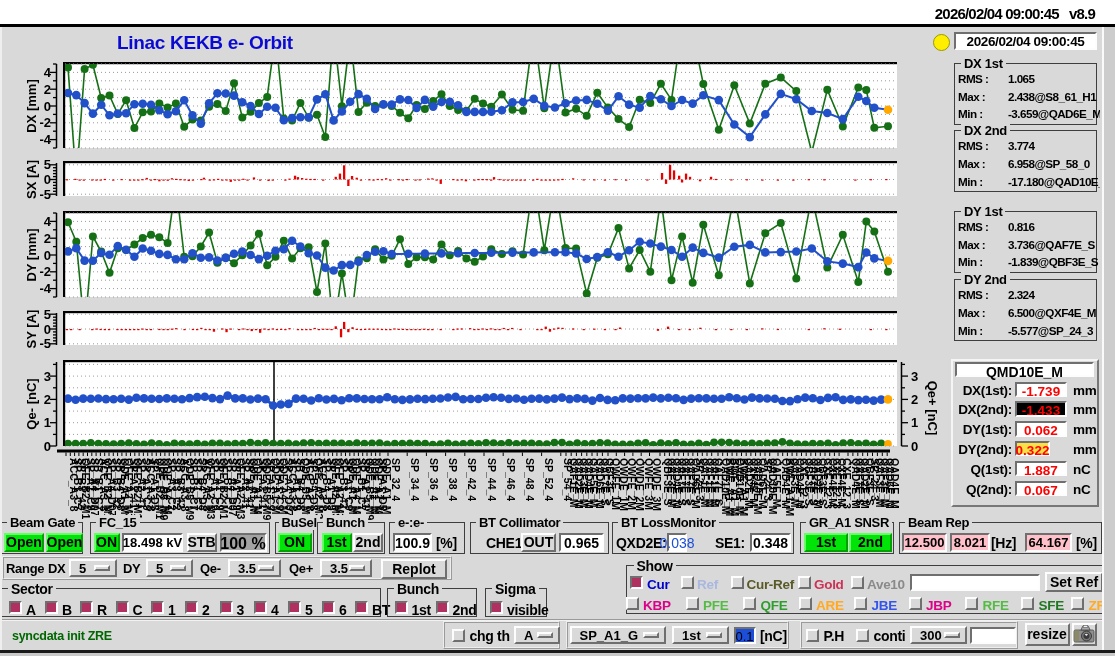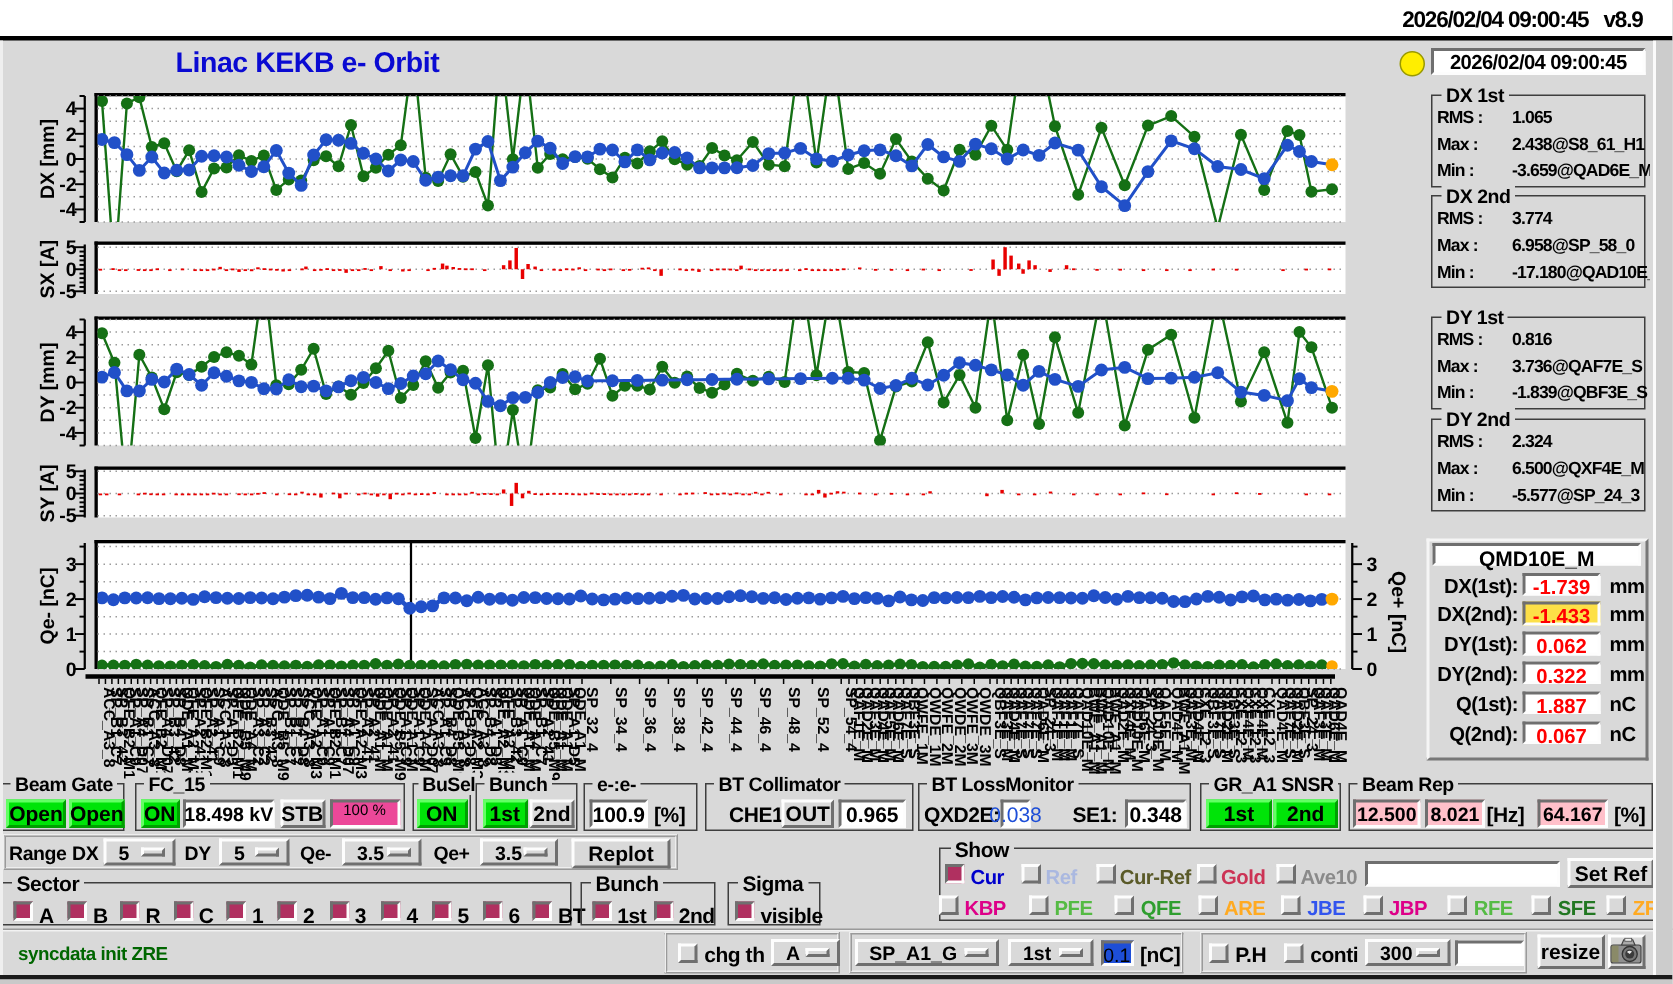--- a/index.html
+++ b/index.html
@@ -1343,44 +1343,44 @@
 <div class="srow" style="left:958px;top:323.5px">
     <span class="sl">Min :</span>
     <span class="sv">-5.577@SP_24_3</span>
   </div>
 <div style="left:951px;top:359px;width:148px;height:148px;position:absolute;border:2px solid;border-color:#f5f5f5 #777 #777 #f5f5f5;background:#d9d9d9"></div>
 <div class="sk" style="left:955px;top:361.5px;width:139px;height:15.5px;;font-size:14px;color:#000;font-weight:bold;background:#fff">QMD10E_M</div>
 <div class="lb" style="left:955px;top:382.5px;width:57px;text-align:right;font-size:13.5px;font-weight:bold">DX(1st):</div>
 <div class="sk" style="left:1015px;top:381.5px;width:52px;height:15.5px;;font-size:13.5px;color:#f00;font-weight:bold;background:#fff">-1.739</div>
 <div class="lb" style="left:1073px;top:382.5px;font-size:13.5px;color:#000;font-weight:bold">mm</div>
 <div class="lb" style="left:955px;top:402.3px;width:57px;text-align:right;font-size:13.5px;font-weight:bold">DX(2nd):</div>
-<div class="sk" style="left:1015px;top:401.3px;width:52px;height:15.5px;;font-size:13.5px;color:#f00;font-weight:bold;background:#fde047">-1.433</div>
+<div class="sk" style="left:1015px;top:401.3px;width:52px;height:15.5px;;font-size:13.5px;color:#f00;font-weight:bold;background:#000000">-1.433</div>
 <div class="lb" style="left:1073px;top:402.3px;font-size:13.5px;color:#000;font-weight:bold">mm</div>
 <div class="lb" style="left:955px;top:422.1px;width:57px;text-align:right;font-size:13.5px;font-weight:bold">DY(1st):</div>
 <div class="sk" style="left:1015px;top:421.1px;width:52px;height:15.5px;;font-size:13.5px;color:#f00;font-weight:bold;background:#fff">0.062</div>
 <div class="lb" style="left:1073px;top:422.1px;font-size:13.5px;color:#000;font-weight:bold">mm</div>
 <div class="lb" style="left:955px;top:441.9px;width:57px;text-align:right;font-size:13.5px;font-weight:bold">DY(2nd):</div>
-<div class="sk" style="left:1015px;top:440.9px;width:52px;height:15.5px;;font-size:13.5px;color:#f00;font-weight:bold;background:#ffffff">0.322</div>
+<div class="sk" style="left:1015px;top:440.9px;width:35px;height:15.5px;;font-size:13.5px;color:#f00;font-weight:bold;background:#fde047">0.322</div>
 <div class="lb" style="left:1073px;top:441.9px;font-size:13.5px;color:#000;font-weight:bold">mm</div>
 <div class="lb" style="left:955px;top:461.7px;width:57px;text-align:right;font-size:13.5px;font-weight:bold">Q(1st):</div>
 <div class="sk" style="left:1015px;top:460.7px;width:52px;height:15.5px;;font-size:13.5px;color:#f00;font-weight:bold;background:#fff">1.887</div>
 <div class="lb" style="left:1073px;top:461.7px;font-size:13.5px;color:#000;font-weight:bold">nC</div>
 <div class="lb" style="left:955px;top:481.5px;width:57px;text-align:right;font-size:13.5px;font-weight:bold">Q(2nd):</div>
 <div class="sk" style="left:1015px;top:480.5px;width:52px;height:15.5px;;font-size:13.5px;color:#f00;font-weight:bold;background:#fff">0.067</div>
 <div class="lb" style="left:1073px;top:481.5px;font-size:13.5px;color:#000;font-weight:bold">nC</div>
 <div class="gf" style="left:1px;top:522px;width:82px;height:31.5px;"></div>
 <div class="gl" style="left:7px;top:515px;font-size:13px">Beam Gate</div>
 <div class="gb" style="left:4px;top:532.5px;width:40px;height:19px;;font-size:14px;color:#000">Open</div>
 <div class="gb" style="left:46px;top:532.5px;width:37px;height:19px;;font-size:14px;color:#000">Open</div>
 <div class="gf" style="left:90px;top:522px;width:180px;height:31.5px;"></div>
 <div class="gl" style="left:96px;top:515px;font-size:13px">FC_15</div>
 <div class="gb" style="left:93.5px;top:532.5px;width:26px;height:19px;;font-size:14px;color:#000">ON</div>
 <div class="sk" style="left:122px;top:532.5px;width:61px;height:19px;;font-size:13px;color:#000;font-weight:bold;background:#fff">18.498 kV</div>
 <div class="rb" style="left:186.5px;top:532.5px;width:30px;height:19px;;font-size:14px;color:#000">STB</div>
-<div class="sk" style="left:219.5px;top:532.5px;width:47px;height:19px;;font-size:10px;color:#000;font-weight:normal;background:#ec4899">100 %</div>
+<div class="sk" style="left:219.5px;top:532.5px;width:47px;height:19px;;font-size:16px;color:#000;font-weight:bold;background:#a3a3a3">100 %</div>
 <div class="gf" style="left:274.5px;top:522px;width:39px;height:31.5px;"></div>
 <div class="gl" style="left:278.5px;top:515px;font-size:13px">BuSel</div>
 <div class="gb" style="left:277.5px;top:532.5px;width:34px;height:19px;;font-size:14px;color:#000">ON</div>
 <div class="gf" style="left:317px;top:522px;width:68px;height:31.5px;"></div>
 <div class="gl" style="left:323px;top:515px;font-size:13px">Bunch</div>
 <div class="gb" style="left:321.5px;top:532.5px;width:30px;height:19px;;font-size:14px;color:#000">1st</div>
 <div class="rb" style="left:353px;top:532.5px;width:30px;height:19px;;font-size:14px;color:#000">2nd</div>
 <div class="gf" style="left:389px;top:522px;width:76px;height:31.5px;"></div>
 <div class="gl" style="left:395px;top:515px;font-size:13px">e-:e-</div>
 <div class="sk" style="left:393px;top:532.5px;width:39px;height:19px;;font-size:14px;color:#000;font-weight:bold;background:#fff">100.9</div>

